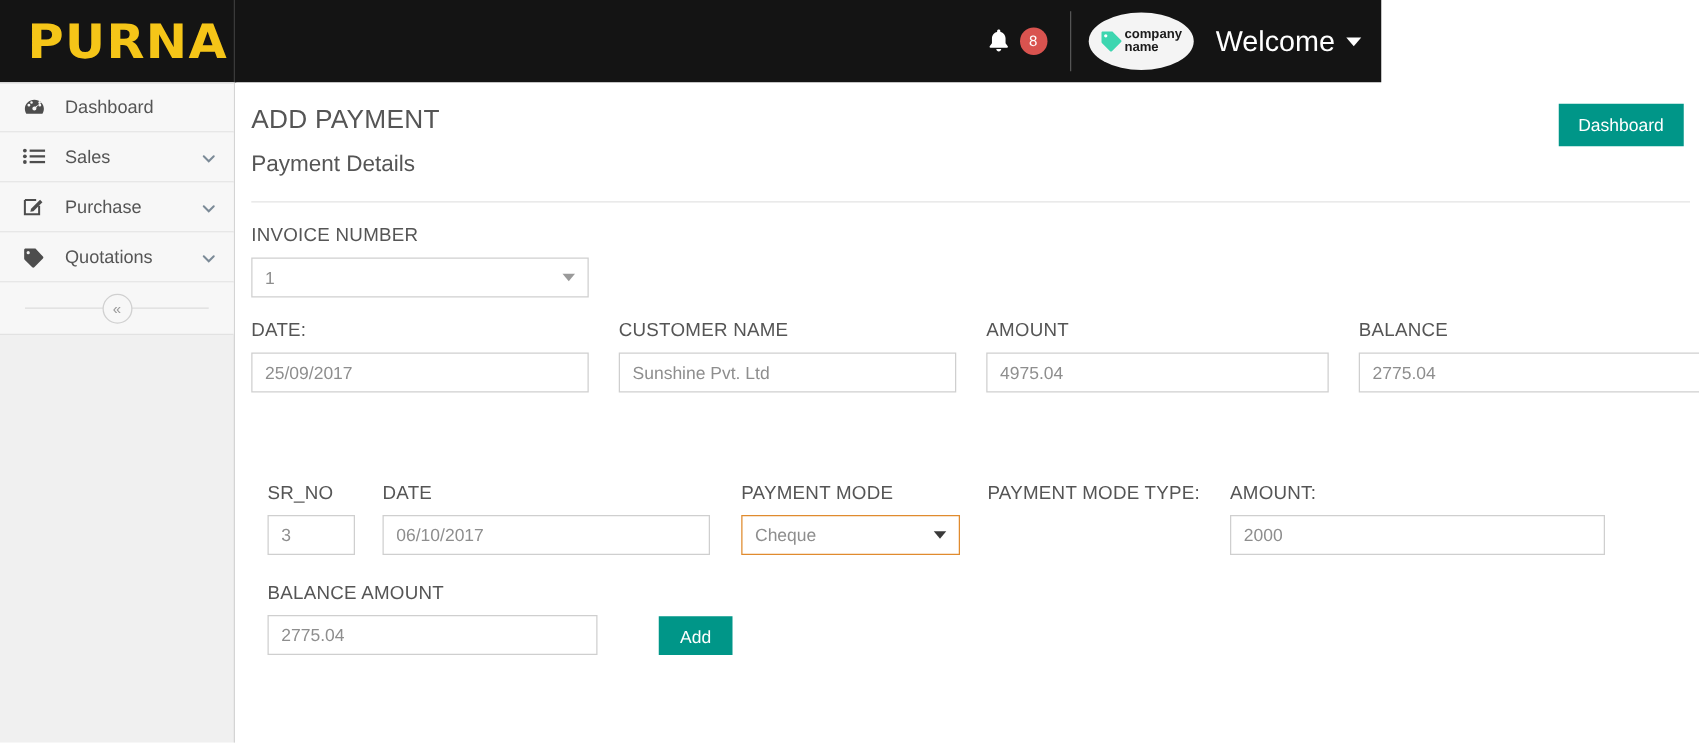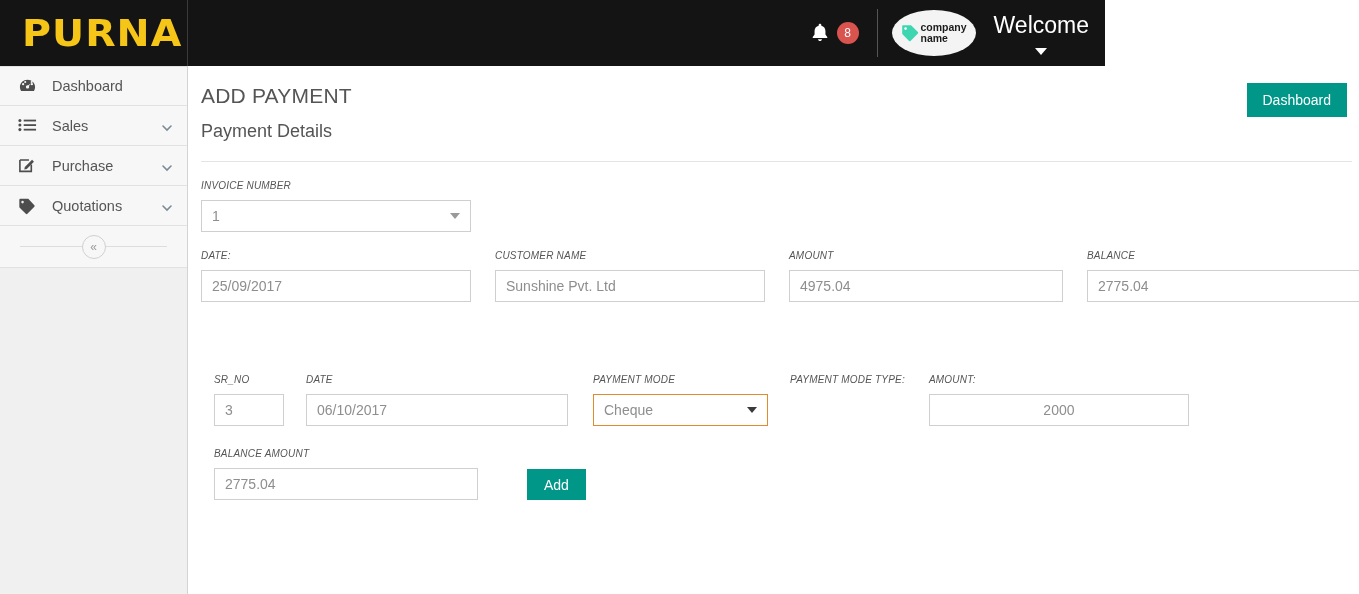--- a/index.html
+++ b/index.html
@@ -94,21 +94,20 @@
     font-family: "Liberation Sans", sans-serif;
   }
   .welcome {
     color: #ffffff;
     font-size: 23px;
     margin-left: 18px;
     display: flex;
     align-items: center;
     gap: 9px;
     cursor: pointer;
-    flex-direction: column;
   }
   .caret-down {
     width: 0; height: 0;
     border-left: 6px solid transparent;
     border-right: 6px solid transparent;
     border-top: 7px solid #ffffff;
   }
 
   
   .sidebar {
@@ -215,25 +214,24 @@
     background: #e4e4e4;
     margin: 19px 0 0 0;
   }
 
   .form-row {
     display: flex;
     margin-top: 18px;
   }
   .field { margin-right: 24px; }
   .field-label {
-    font-size: 10px;
+    font-size: 15px;
     color: #555555;
     margin-bottom: 9px;
     letter-spacing: 0.2px;
-    font-style: italic;
   }
   .ctrl {
     height: 32px;
     border: 1px solid #cfcfcf;
     background: #ffffff;
     color: #8e8e8e;
     font-size: 14px;
     padding: 0 10px;
     font-family: "Liberation Sans", sans-serif;
     display: flex;
@@ -262,21 +260,21 @@
   .w-invoice { width: 270px; }
   .w-date    { width: 270px; }
   .w-cust    { width: 270px; }
   .w-amount  { width: 274px; }
   .w-balance { width: 274px; }
 
   .w-srno     { width: 70px; }
   .w-date2    { width: 262px; }
   .w-mode     { width: 175px; }
   .w-modetype { width: 270px; }
-  .w-amount2  { width: 260px; text-align: center; }
+  .w-amount2  { width: 300px; }
   .w-balamt   { width: 264px; }
 
   .section2 { margin-top: 72px; padding-left: 13px; }
   .row2 { display: flex; }
   .row2 .field:nth-child(1) { margin-right: 22px; }
   .row2 .field:nth-child(2) { margin-right: 25px; }
   .row2 .field:nth-child(3) { margin-right: 22px; }
   .row2 .field:nth-child(4) { margin-right: 24px; }
 
   .row3 {

